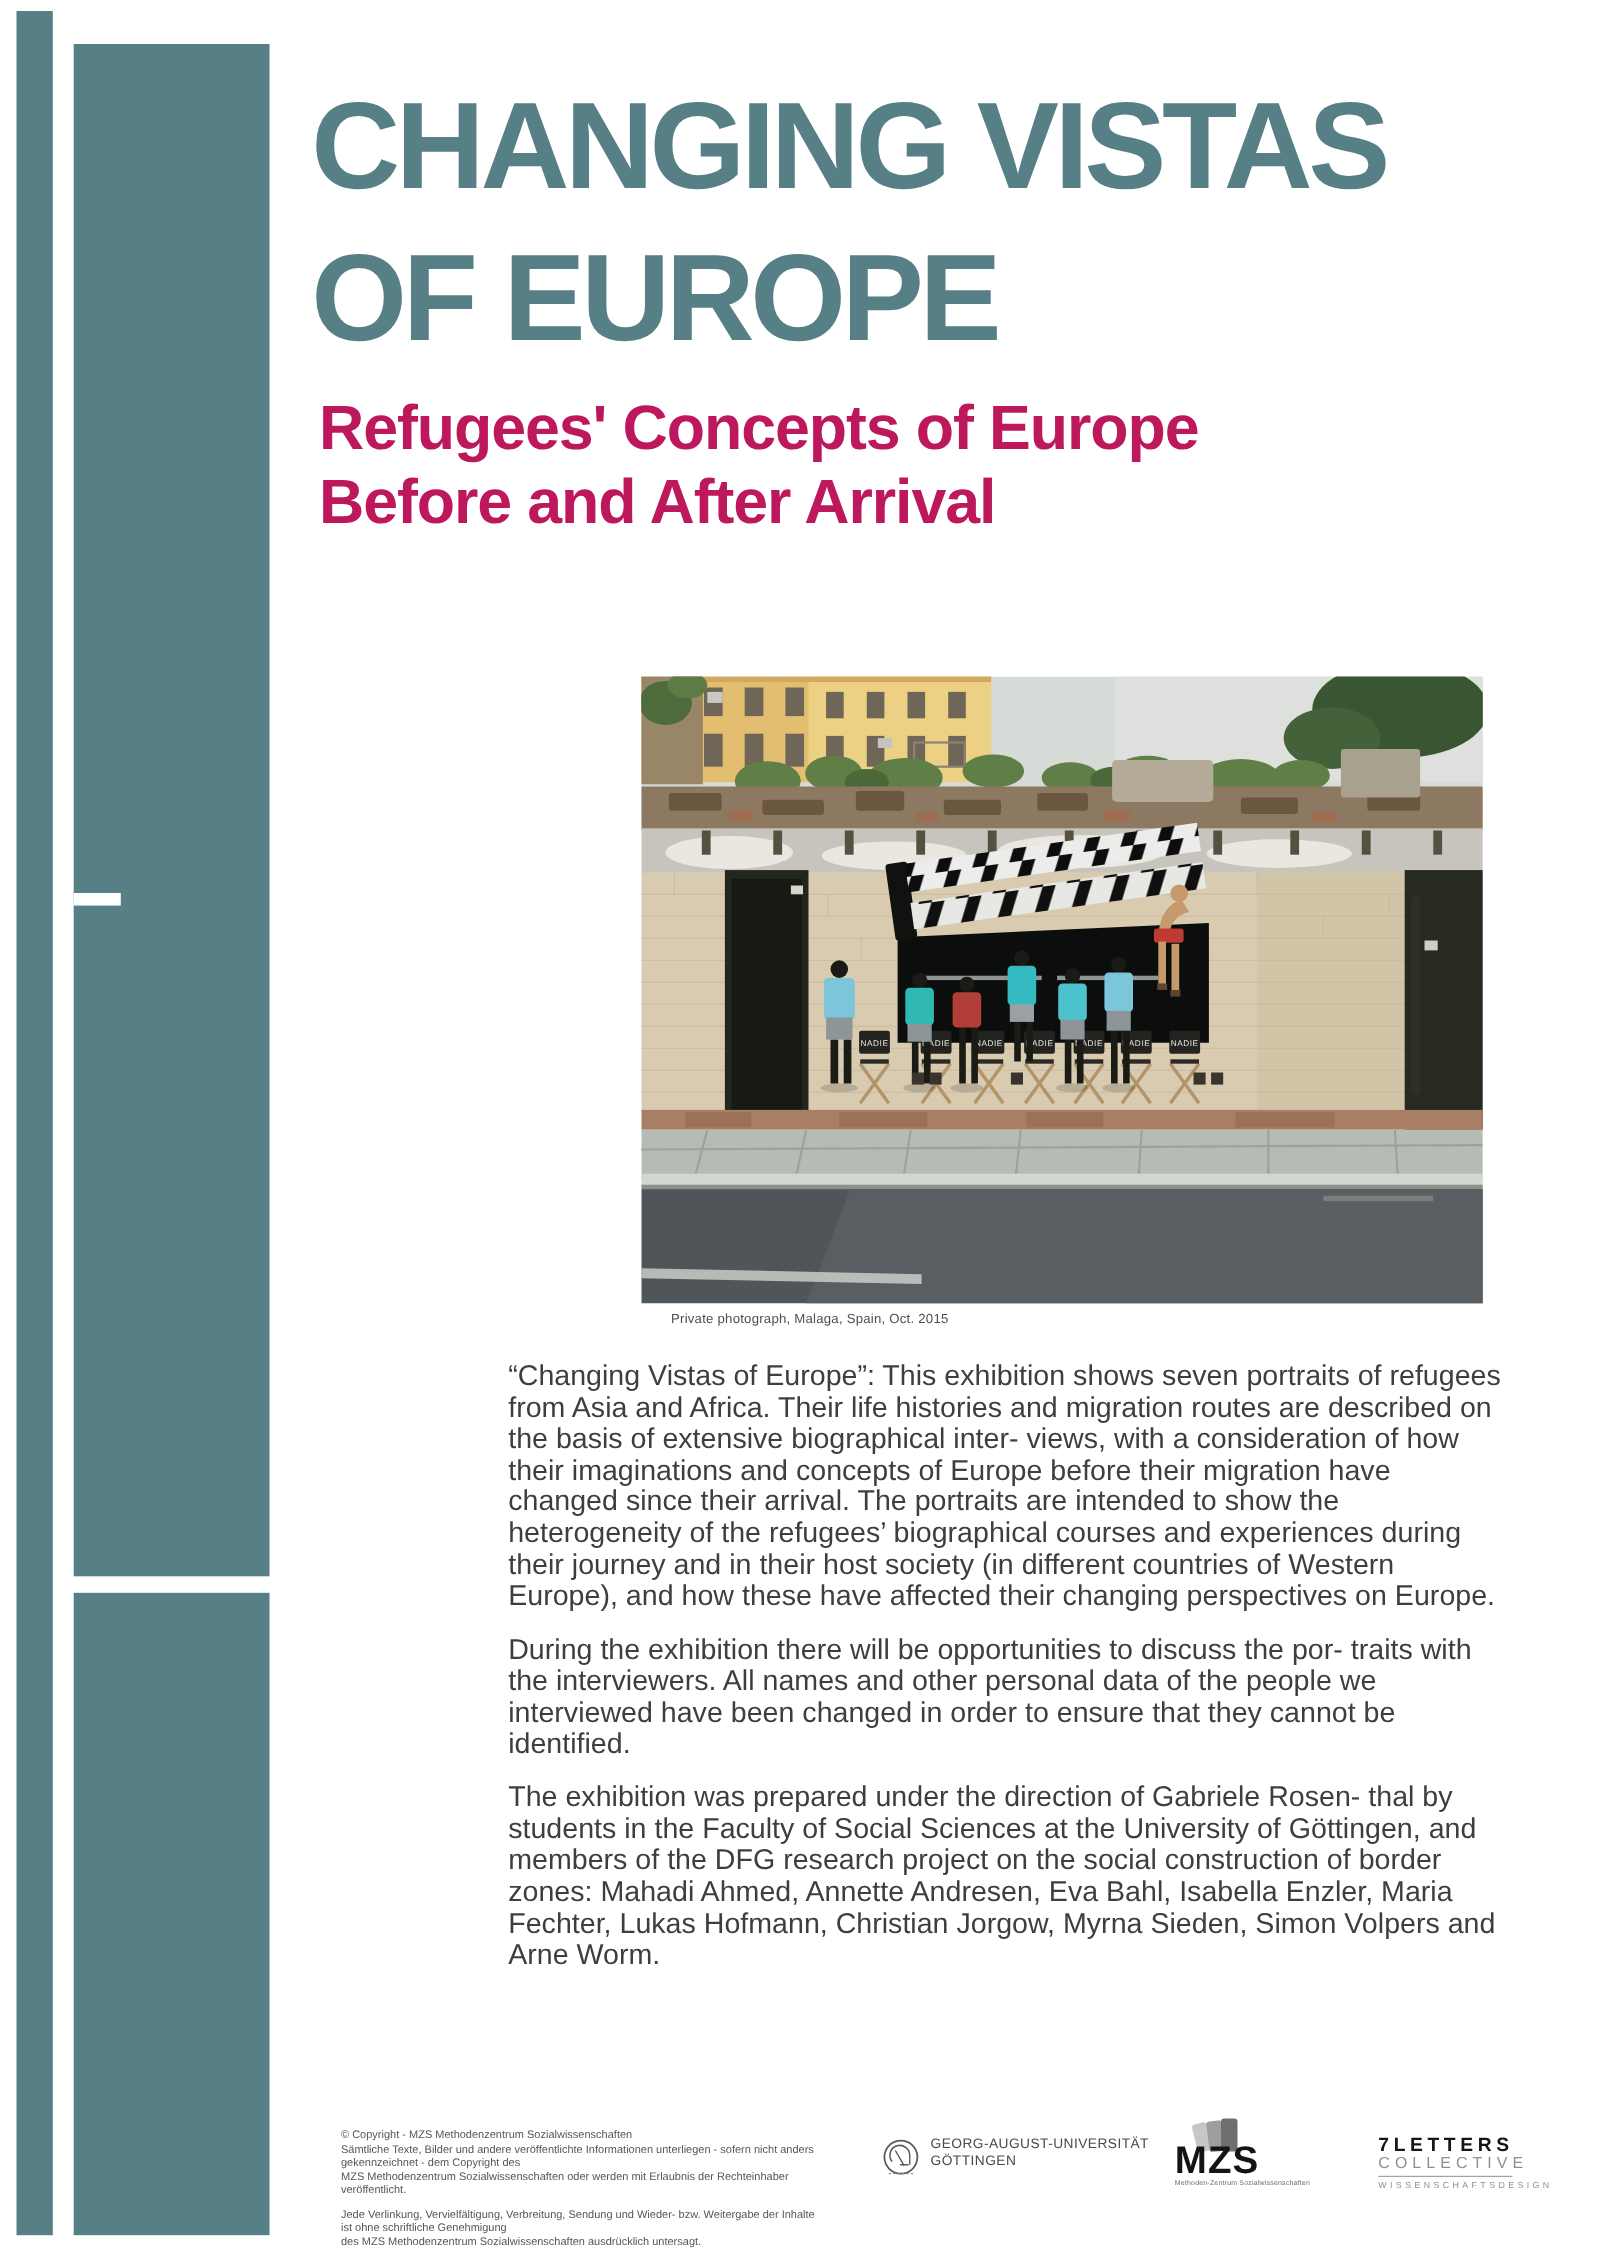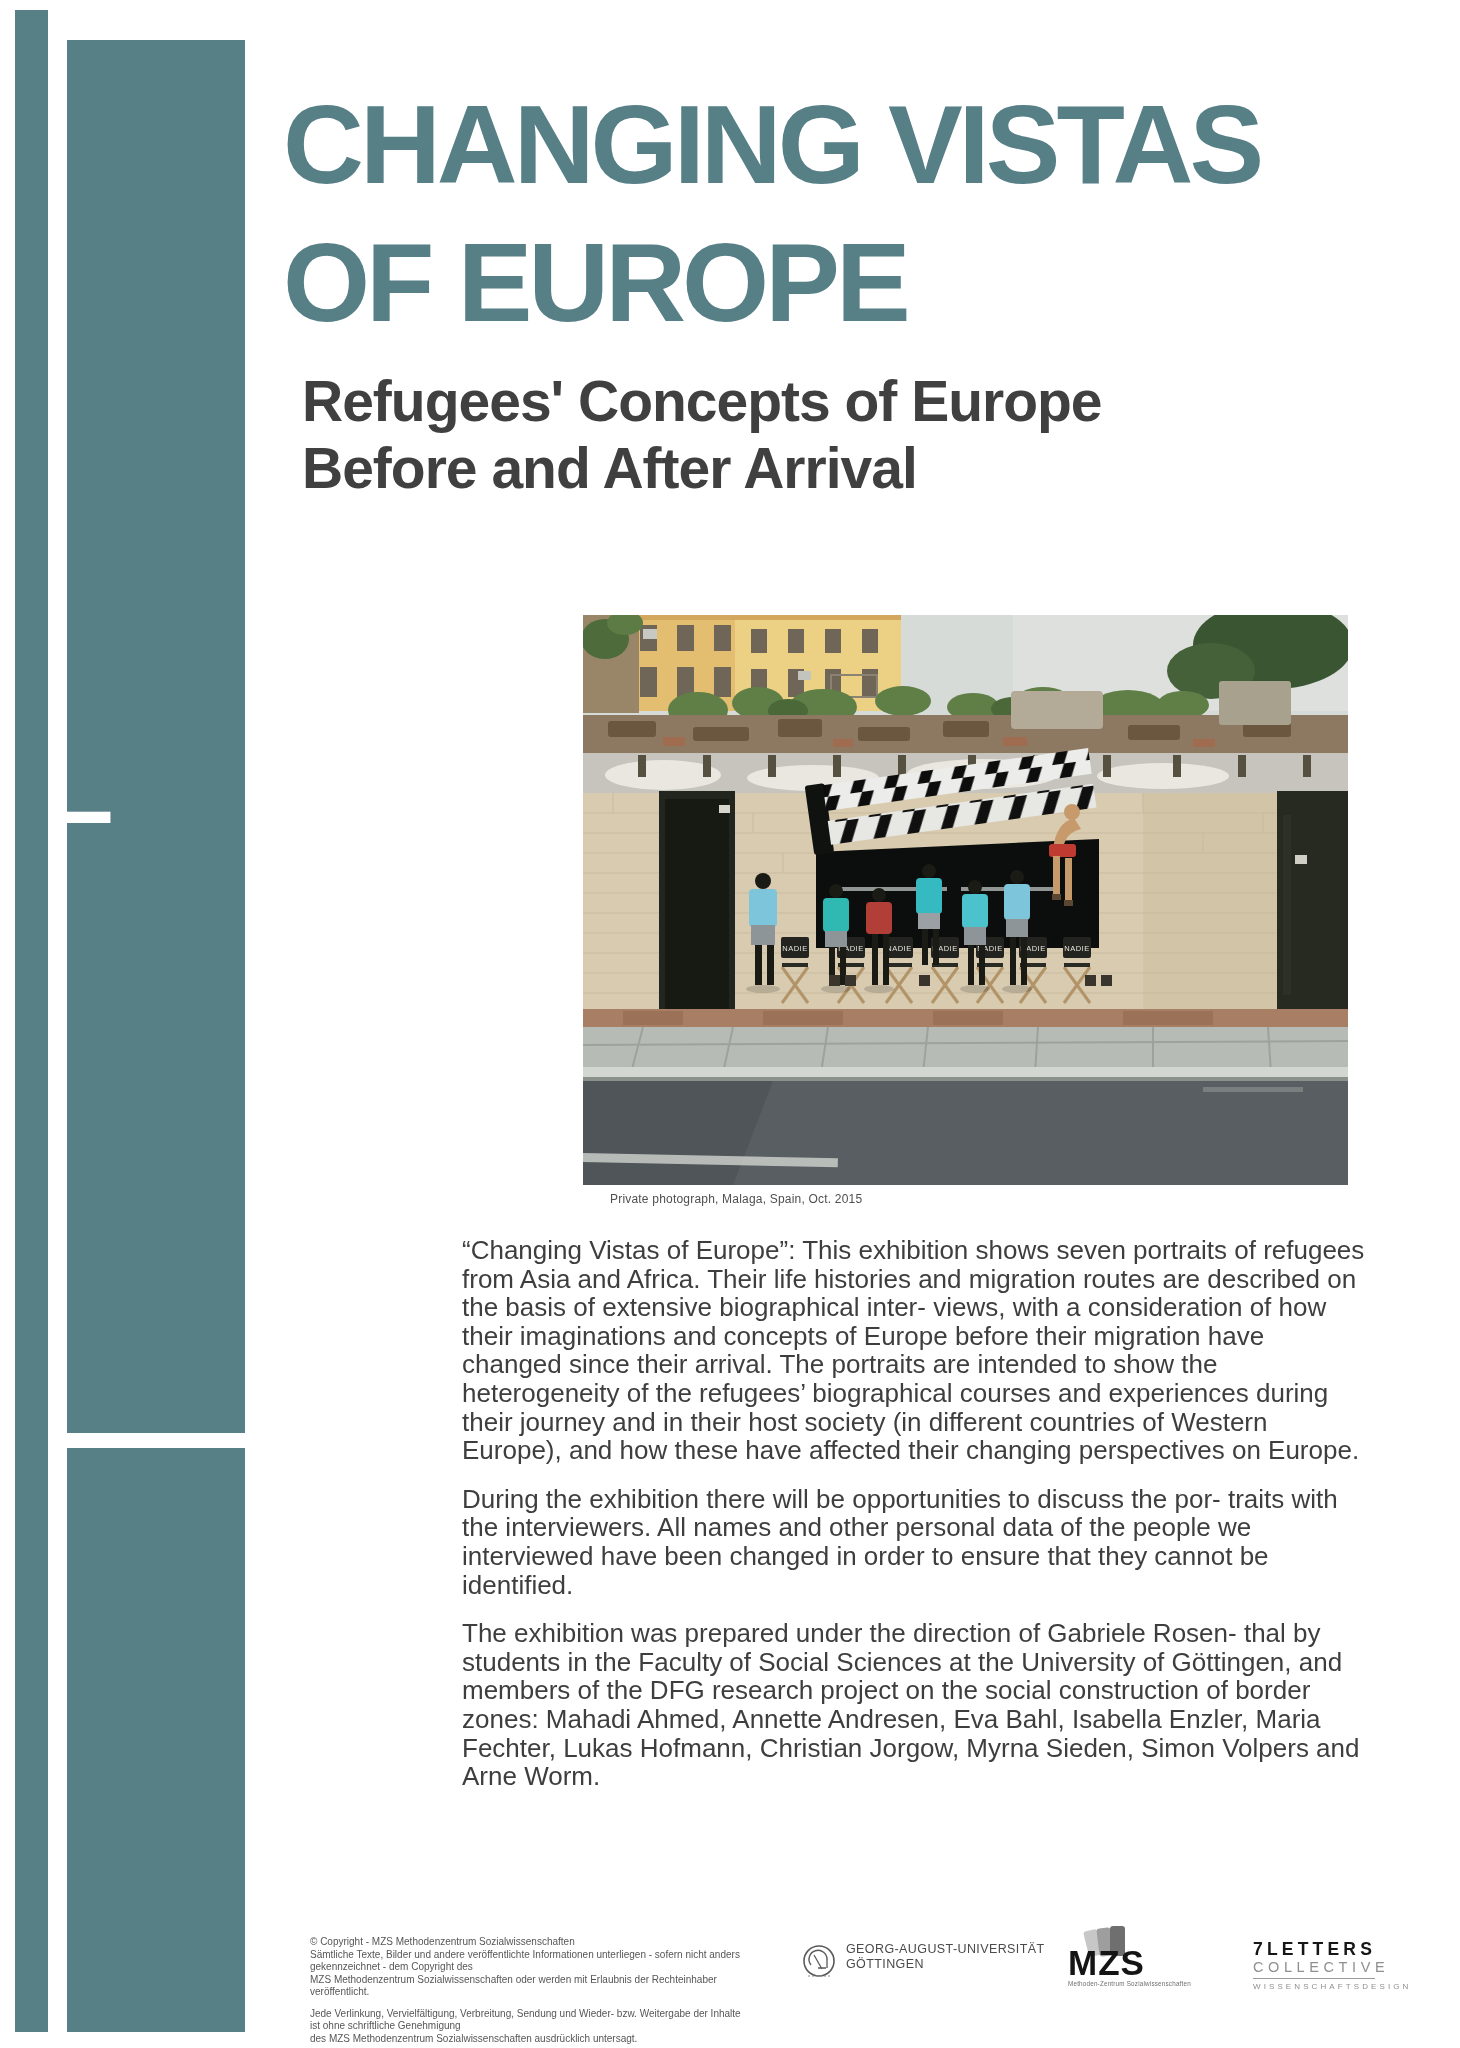--- a/index.html
+++ b/index.html
@@ -6,24 +6,24 @@
   .poster{position:relative;width:1460px;height:2048px;background:#fff;overflow:hidden;
           font-family:"Liberation Sans","DejaVu Sans",sans-serif;}
   
   .bar-narrow{position:absolute;left:15px;top:10px;width:33px;height:2022px;background:#567f86;}
   .bar-wide{position:absolute;left:67px;top:40px;width:178px;height:1393px;background:#567f86;overflow:hidden;}
   .bar-wide-bottom{position:absolute;left:67px;top:1448px;width:178px;height:584px;background:#567f86;}
   .vlabel{position:absolute;left:4px;bottom:2px;white-space:nowrap;color:#ffffff;
           font-weight:700;font-size:88px;line-height:68px;letter-spacing:30px;
           transform-origin:0 100%;transform:rotate(-90deg) scaleY(2.5);}
   
-  .title{position:absolute;left:283px;top:76px;margin:0;color:#567f86;font-weight:700;
+  .title{position:absolute;left:283px;top:64px;margin:0;color:#567f86;font-weight:700;
          font-size:112px;line-height:138px;letter-spacing:-4px;}
   .title span{display:block;}
-  .subtitle{position:absolute;left:286px;top:352px;margin:16px;color:#404040;font-weight:700;
+  .subtitle{position:absolute;left:286px;top:352px;margin:4px;color:#be185d;font-weight:700;
             font-size:57px;line-height:67px;letter-spacing:-1px;}
   .subtitle span{display:block;}
   
   .photo{position:absolute;left:583px;top:615px;width:765px;height:570px;margin:0;}
   .photo svg{display:block;}
   .caption{position:absolute;left:610px;top:1192px;font-size:12px;color:#4f4f4f;letter-spacing:.2px;}
   
   .bodytext{position:absolute;left:462px;top:1236px;width:905px;color:#3e3e3e;
             font-size:26px;line-height:28.6px;}
   .bodytext p{margin:0 0 20px 0;}

